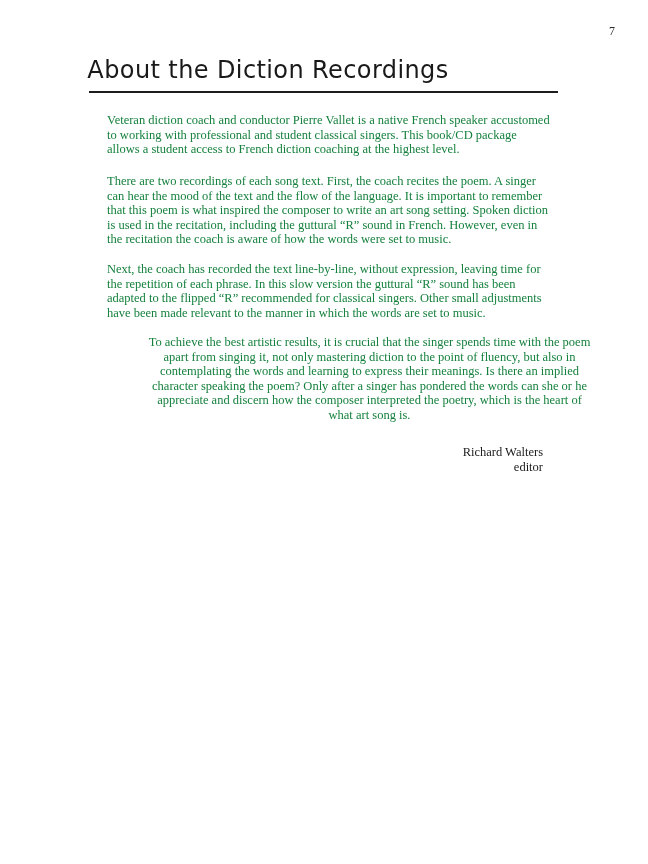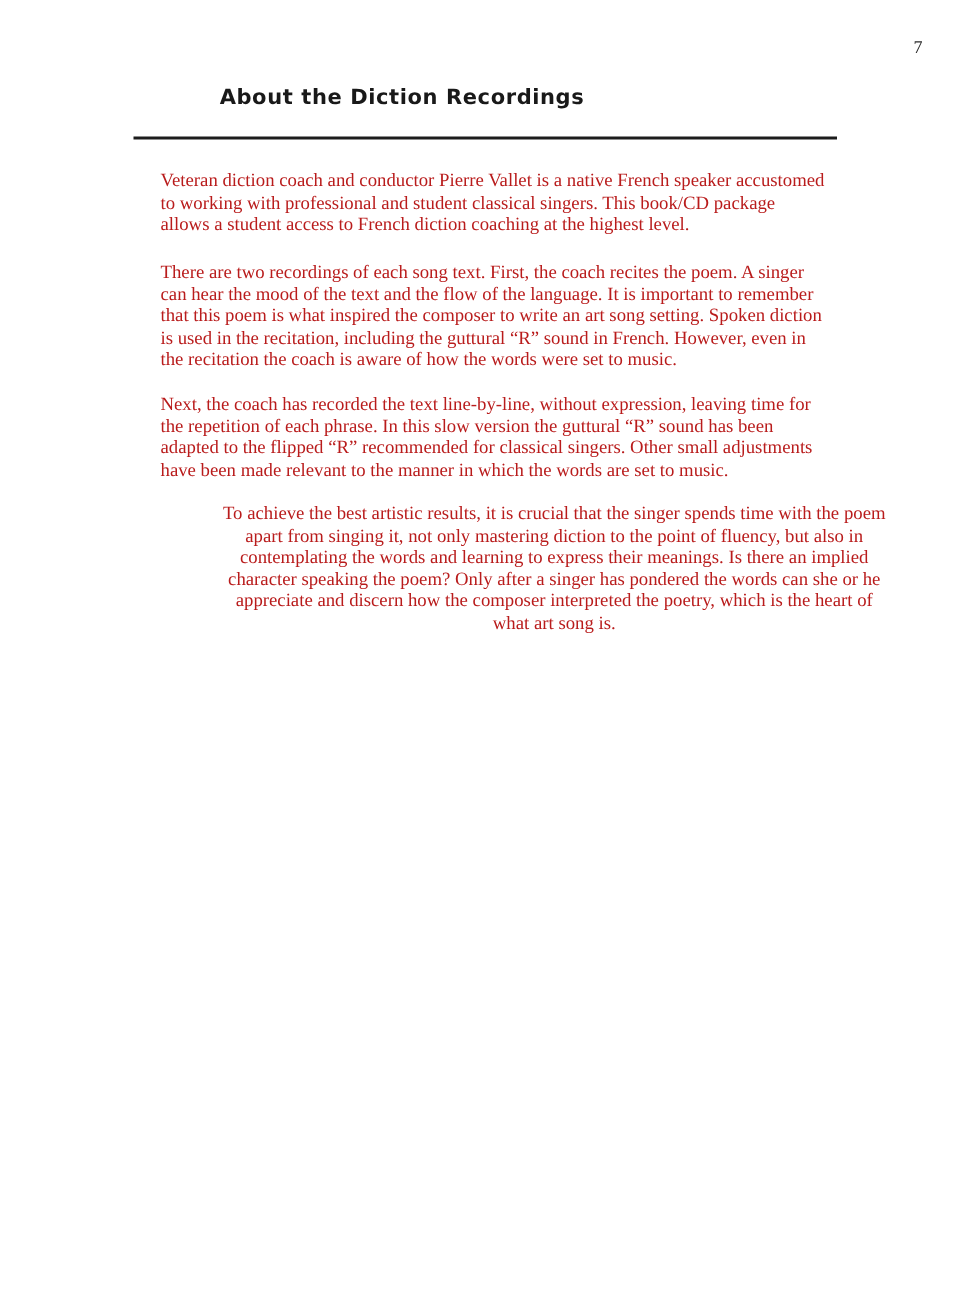--- a/index.html
+++ b/index.html
@@ -24,43 +24,43 @@
     color: #2a2a2a;
   }
   .title {
     position: absolute;
     top: 58px;
     left: 0;
     width: 536px;
     margin: 0;
     text-align: center;
     font-family: "DejaVu Sans", "Liberation Sans", sans-serif;
-    font-weight: bold;
-    font-size: 14px;
+    font-weight: normal;
+    font-size: 24px;
     letter-spacing: 0.4px;
     line-height: 1;
     color: #191919;
   }
   .title-rule {
     position: absolute;
     top: 91px;
     left: 89px;
     width: 469px;
     height: 2px;
     background: #1c1c1c;
   }
   .para {
     position: absolute;
     left: 107px;
     width: 525px;
     margin: 0;
     font-size: 12.5px;
     line-height: 14.5px;
     white-space: pre-line;
-    color: #b91c1c;
+    color: #15803d;
   }
   .p1 { top: 113px; }
   .p2 { top: 174px; }
   .p3 { top: 262px; }
   .p4 { top: 335px; text-align: center; }
   .signature {
     position: absolute;
     top: 445px;
     right: 105px;
     text-align: right;
@@ -94,13 +94,17 @@
 is used in the recitation, including the guttural “R” sound in French. However, even in
 the recitation the coach is aware of how the words were set to music.</p>
 
   <p class="para p4">To achieve the best artistic results, it is crucial that the singer spends time with the poem
 apart from singing it, not only mastering diction to the point of fluency, but also in
 contemplating the words and learning to express their meanings. Is there an implied
 character speaking the poem? Only after a singer has pondered the words can she or he
 appreciate and discern how the composer interpreted the poetry, which is the heart of
 what art song is.</p>
 
+  <div class="signature">
+    <div>Richard Walters</div>
+    <div>editor</div>
+  </div>
 </div>
 
 </body></html>

